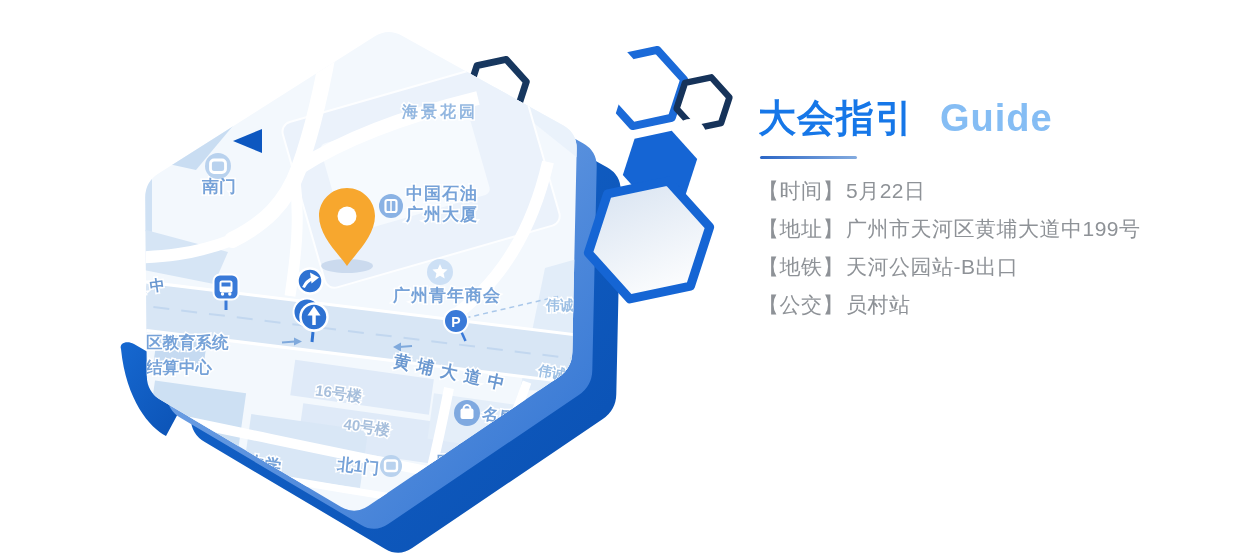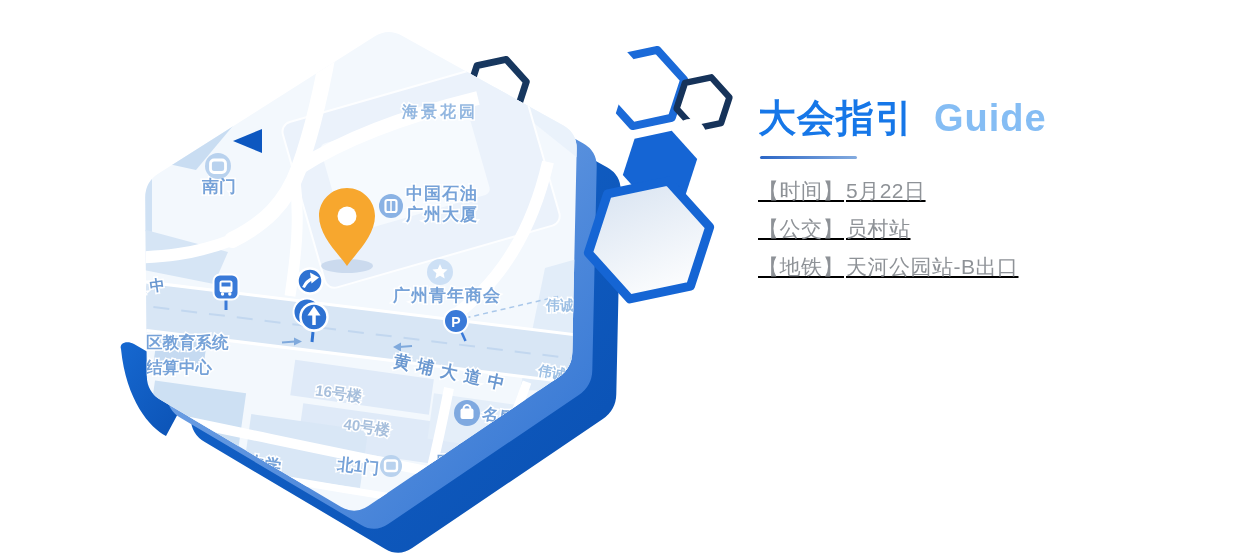--- a/index.html
+++ b/index.html
@@ -6,24 +6,24 @@
   body{width:1258px;height:558px;background:#ffffff;overflow:hidden;
        font-family:"Liberation Sans","DejaVu Sans",sans-serif;}
   .stage{position:relative;width:1258px;height:558px;}
   .map-wrap{position:absolute;left:0;top:0;width:760px;height:558px;}
   svg text{paint-order:stroke;stroke:#ffffff;stroke-width:3px;
            font-family:"Liberation Sans","DejaVu Sans",sans-serif;font-weight:600;}
   svg text.nohalo{stroke:none;}
   .content{position:absolute;left:758px;top:97px;width:470px;}
   .title{font-size:38px;font-weight:700;color:#1677e8;letter-spacing:1px;
          line-height:42px;margin:0;}
-  .title .en{color:#85bdf4;margin-left:20px;letter-spacing:1px;}
+  .title .en{color:#85bdf4;margin-left:26px;letter-spacing:1px;}
   .underline{width:97px;height:3px;margin:17px 0 0 2px;
              background:linear-gradient(90deg,#2b66c6,#84abdf);border-radius:2px;}
-  ul.guide{list-style:none;margin:13px 0 10px 0;padding:0;text-decoration:underline;}
+  ul.guide{list-style:none;margin:13px 0 10px 0;padding:0;}
   ul.guide li{font-size:21px;color:#8e9297;height:38px;line-height:38px;
               letter-spacing:0.5px;white-space:nowrap;}
   .g-value{margin-left:2px;}
 </style>
 </head>
 <body>
 
 <div class="stage">
 
   <div class="map-wrap">
@@ -196,20 +196,23 @@
   <div class="content">
     <h1 class="title">
       <span>大会指引</span><span class="en">Guide</span>
     </h1>
     <div class="underline"></div>
     <ul class="guide">
       <li>
         <span class="g-label">【时间】</span><span class="g-value">5月22日</span>
       </li>
       <li>
+        <span class="g-label">【地址】</span><span class="g-value">广州市天河区黄埔大道中199号</span>
+      </li>
+      <li>
+        <span class="g-label">【地铁】</span><span class="g-value">天河公园站-B出口</span>
+      </li>
+      <li>
         <span class="g-label">【公交】</span><span class="g-value">员村站</span>
-      </li>
-      <li>
-        <span class="g-label">【地铁】</span><span class="g-value">天河公园站-B出口</span>
       </li>
     </ul>
   </div>
 </div>
 
 </body></html>

